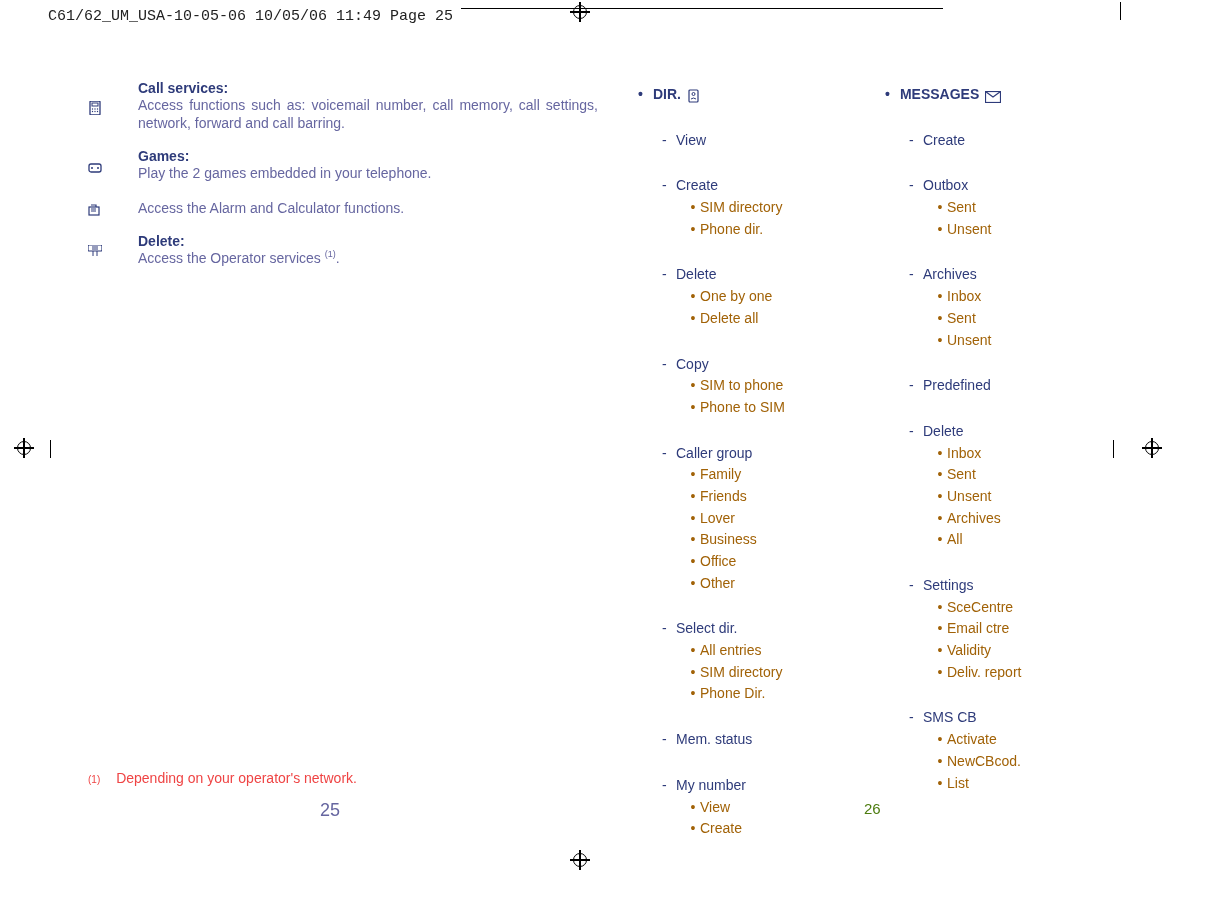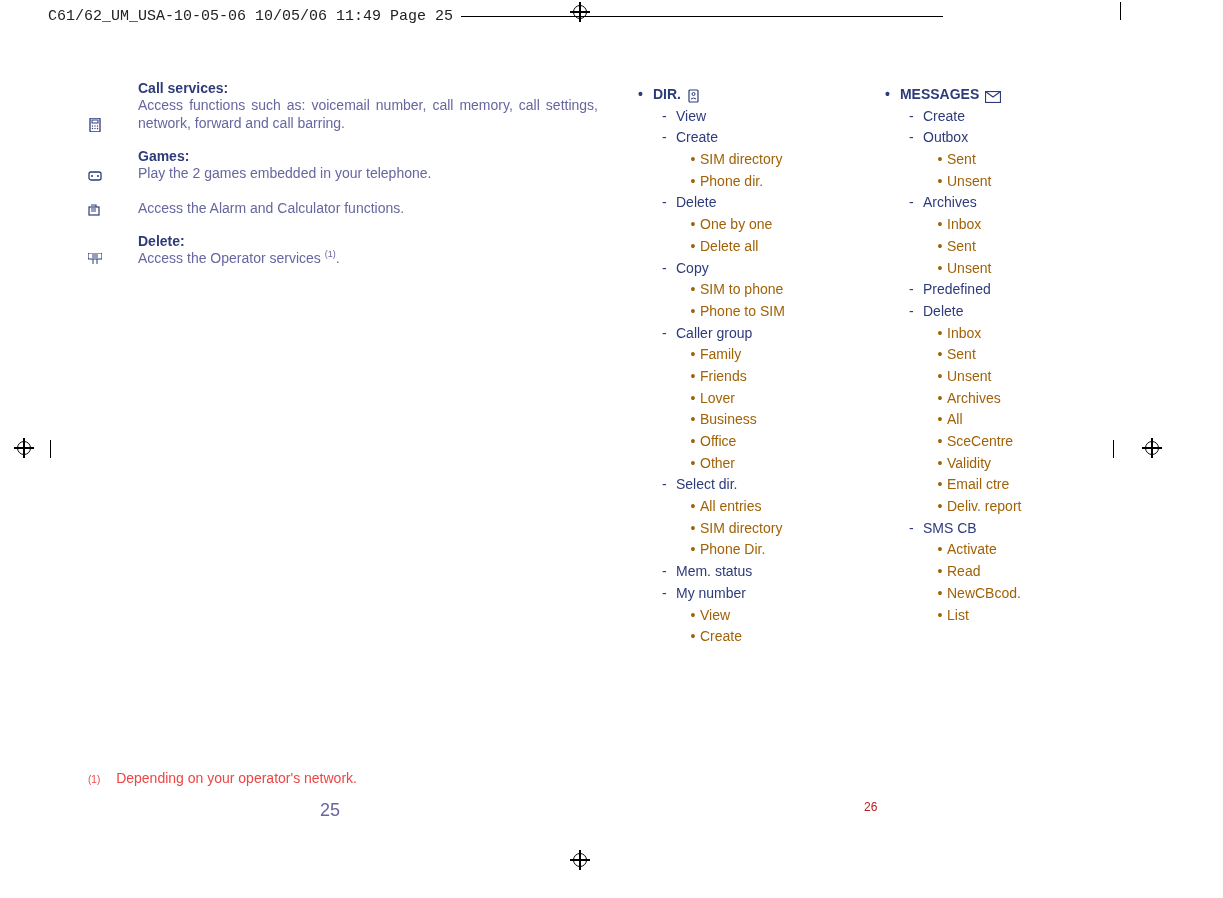--- a/index.html
+++ b/index.html
@@ -14,21 +14,21 @@
     position: relative;
   }
   .header-bar {
     position: absolute;
     top: 8px;
     left: 48px;
     font-family: "Courier New", monospace;
     font-size: 15px;
     color: #222;
     display: flex;
-    align-items: center;
+    align-items: flex-start;
   }
   .header-bar .line1 {
     width: 482px;
     height: 0;
     border-top: 1px solid #000;
     margin-left: 8px;
   }
   .reg-marker {
     position: absolute;
     width: 20px;
@@ -54,21 +54,21 @@
   }
   .crop-v { width: 1px; height: 18px; }
   .left-col {
     position: absolute;
     left: 88px;
     top: 80px;
     width: 510px;
   }
   .entry {
     display: flex;
-    align-items: flex-end;
+    align-items: center;
     margin-bottom: 16px;
   }
   .entry .icon {
     width: 28px;
     flex-shrink: 0;
     padding-top: 2px;
   }
   .entry .text {
     flex: 1;
     margin-left: 22px;
@@ -101,22 +101,22 @@
     position: absolute;
     left: 320px;
     top: 800px;
     color: #6666a0;
     font-size: 18px;
   }
   .page-num-r {
     position: absolute;
     left: 864px;
     top: 800px;
-    color: #b91c1c;
-    font-size: 12px;
+    color: #4d7c0f;
+    font-size: 15px;
   }
   .right-col-a {
     position: absolute;
     left: 638px;
     top: 84px;
     width: 200px;
   }
   .right-col-b {
     position: absolute;
     left: 885px;
@@ -130,20 +130,21 @@
   .menu .l1 {
     display: flex;
     align-items: center;
     font-weight: bold;
   }
   .menu .l1 .bullet {
     margin-right: 10px;
   }
   .menu .l2 {
     padding-left: 24px;
+    margin-top: 24px;
   }
   .menu .l2 span.dash {
     display: inline-block;
     width: 14px;
   }
   .menu .l3 {
     padding-left: 48px;
     color: #a16207;
   }
   .menu .l3 span.dot {
@@ -312,23 +313,23 @@
       <div class="l3"><span class="dot">•</span>Inbox</div>
       <div class="l3"><span class="dot">•</span>Sent</div>
       <div class="l3"><span class="dot">•</span>Unsent</div>
       <div class="l2"><span class="dash">-</span>Predefined</div>
       <div class="l2"><span class="dash">-</span>Delete</div>
       <div class="l3"><span class="dot">•</span>Inbox</div>
       <div class="l3"><span class="dot">•</span>Sent</div>
       <div class="l3"><span class="dot">•</span>Unsent</div>
       <div class="l3"><span class="dot">•</span>Archives</div>
       <div class="l3"><span class="dot">•</span>All</div>
+      <div class="l2"><span class="dash">-</span>Settings</div>
       <div class="l3"><span class="dot">•</span>SceCentre</div>
+      <div class="l3"><span class="dot">•</span>Email ctre</div>
       <div class="l3"><span class="dot">•</span>Validity</div>
-      <div class="l3"><span class="dot">•</span>Email ctre</div>
       <div class="l3"><span class="dot">•</span>Deliv. report</div>
       <div class="l2"><span class="dash">-</span>SMS CB</div>
       <div class="l3"><span class="dot">•</span>Activate</div>
-      <div class="l3"><span class="dot">•</span>Read</div>
       <div class="l3"><span class="dot">•</span>NewCBcod.</div>
       <div class="l3"><span class="dot">•</span>List</div>
     </div>
 </div>
 
 </body></html>

